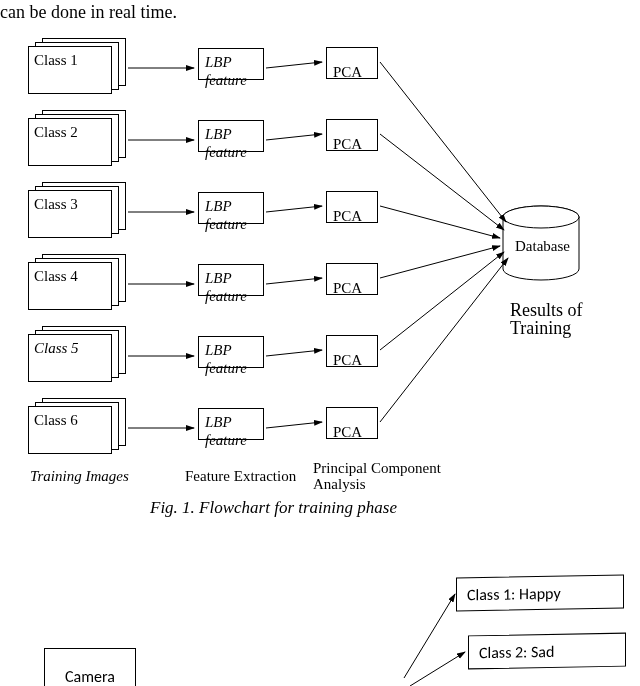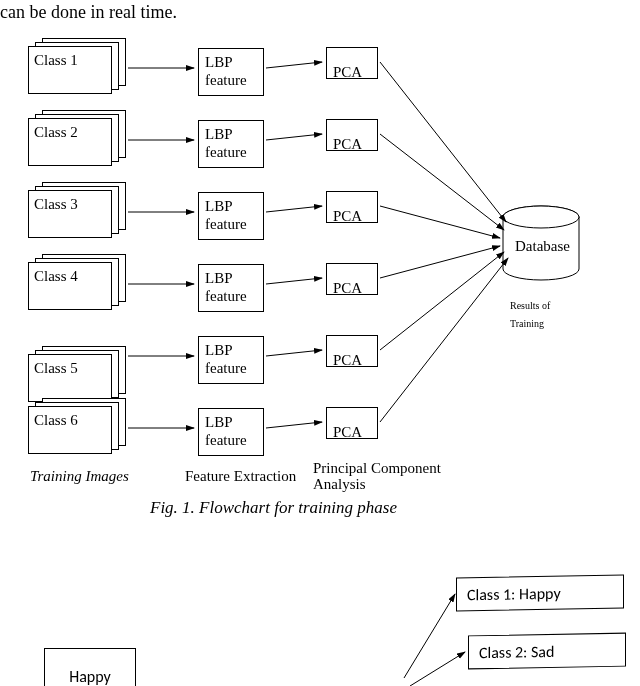--- a/index.html
+++ b/index.html
@@ -40,27 +40,28 @@
   .class-stack .sheet.s1 { left: 0px;  top: 8px; }
   .class-stack .lbl {
     position: absolute;
     left: 6px;
     top: 14px;
     font-size: 15px;
   }
   
   .lbp-box {
     width: 66px;
-    height: 48px;
+    height: 32px;
     border: 1px solid #000;
     background: #fff;
     font-size: 15px;
     line-height: 1.2;
     padding: 4px 6px;
     box-sizing: border-box;
+    font-style: italic;
   }
   .pca-box {
     width: 52px;
     height: 28px;
     border: 1px solid #000;
     background: #fff;
     font-size: 15px;
     line-height: 1.2;
     padding: 15px 6px;
     box-sizing: border-box;
@@ -71,21 +72,21 @@
   .caption {
     font-size: 17px;
   }
   
   .db {
     width: 80px;
     height: 72px;
   }
   .db svg { display: block; }
   .db-label {
-    font-size: 10px;
+    font-size: 18px;
     text-align: left;
   }
   
   .class-box2 {
     height: 34px;
     border: 1px solid #000;
     background: #fff;
     font-family: Calibri, Arial, sans-serif;
     font-size: 16px;
     display: flex;
@@ -170,21 +171,21 @@
     <div class="lbl">Class 4</div>
   </div>
   <div class="abs lbp-box" style="left:198px; top:264px;">
     <span>LBP</span><br>
     <span>feature</span>
   </div>
   <div class="abs pca-box" style="left:326px; top:263px;">
     <span>PCA</span>
   </div>
 
-  <div class="abs class-stack" style="left:28px; top:346px;">
+  <div class="abs class-stack" style="left:28px; top:326px;font-style:italic;">
     <div class="sheet s3"></div>
     <div class="sheet s2"></div>
     <div class="sheet s1"></div>
     <div class="lbl">Class 5</div>
   </div>
   <div class="abs lbp-box" style="left:198px; top:336px;">
     <span>LBP</span><br>
     <span>feature</span>
   </div>
   <div class="abs pca-box" style="left:326px; top:335px;">
@@ -223,21 +224,21 @@
 
   <div class="abs caption" style="left:150px; top:498px;font-style:italic;">Fig.  1. Flowchart for training phase</div>
 
   <div class="abs class-box2" style="left:456px; top:576px; width:168px;">
     <span>Class 1: Happy</span>
   </div>
   <div class="abs class-box2" style="left:468px; top:634px; width:158px;">
     <span>Class 2: Sad</span>
   </div>
   <div class="abs camera-box" style="left:44px; top:648px;">
-    <span>Happy</span>
+    <span>Camera</span>
   </div>
 
   <svg class="arrows">
     <defs>
       <marker id="ah" markerWidth="10" markerHeight="10" refX="8" refY="3" orient="auto">
         <path d="M0,0 L9,3 L0,6 Z" fill="#000"></path>
       </marker>
     </defs>
 
     <line x1="128" y1="68" x2="194" y2="68" stroke="#000" stroke-width="1" marker-end="url(#ah)"></line>

